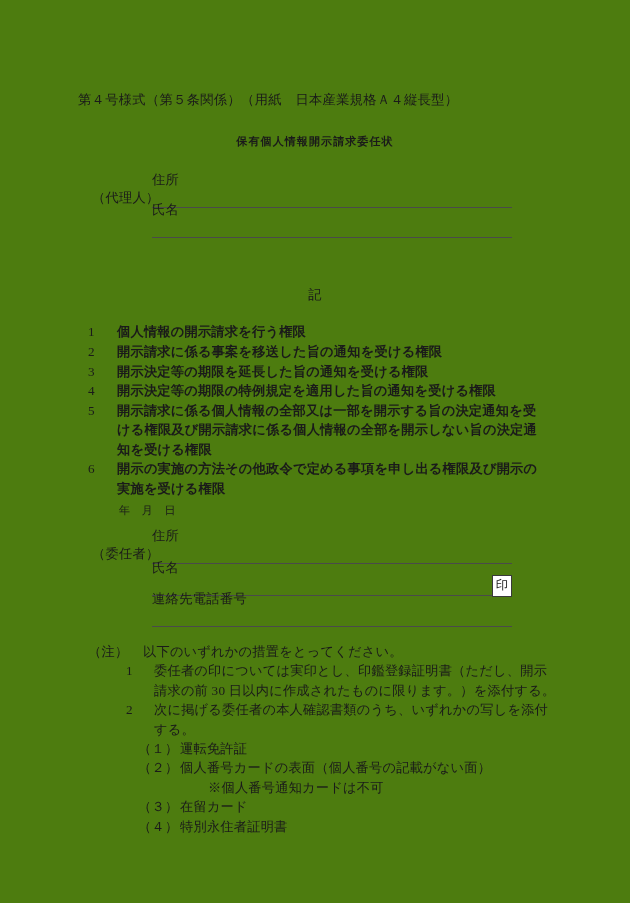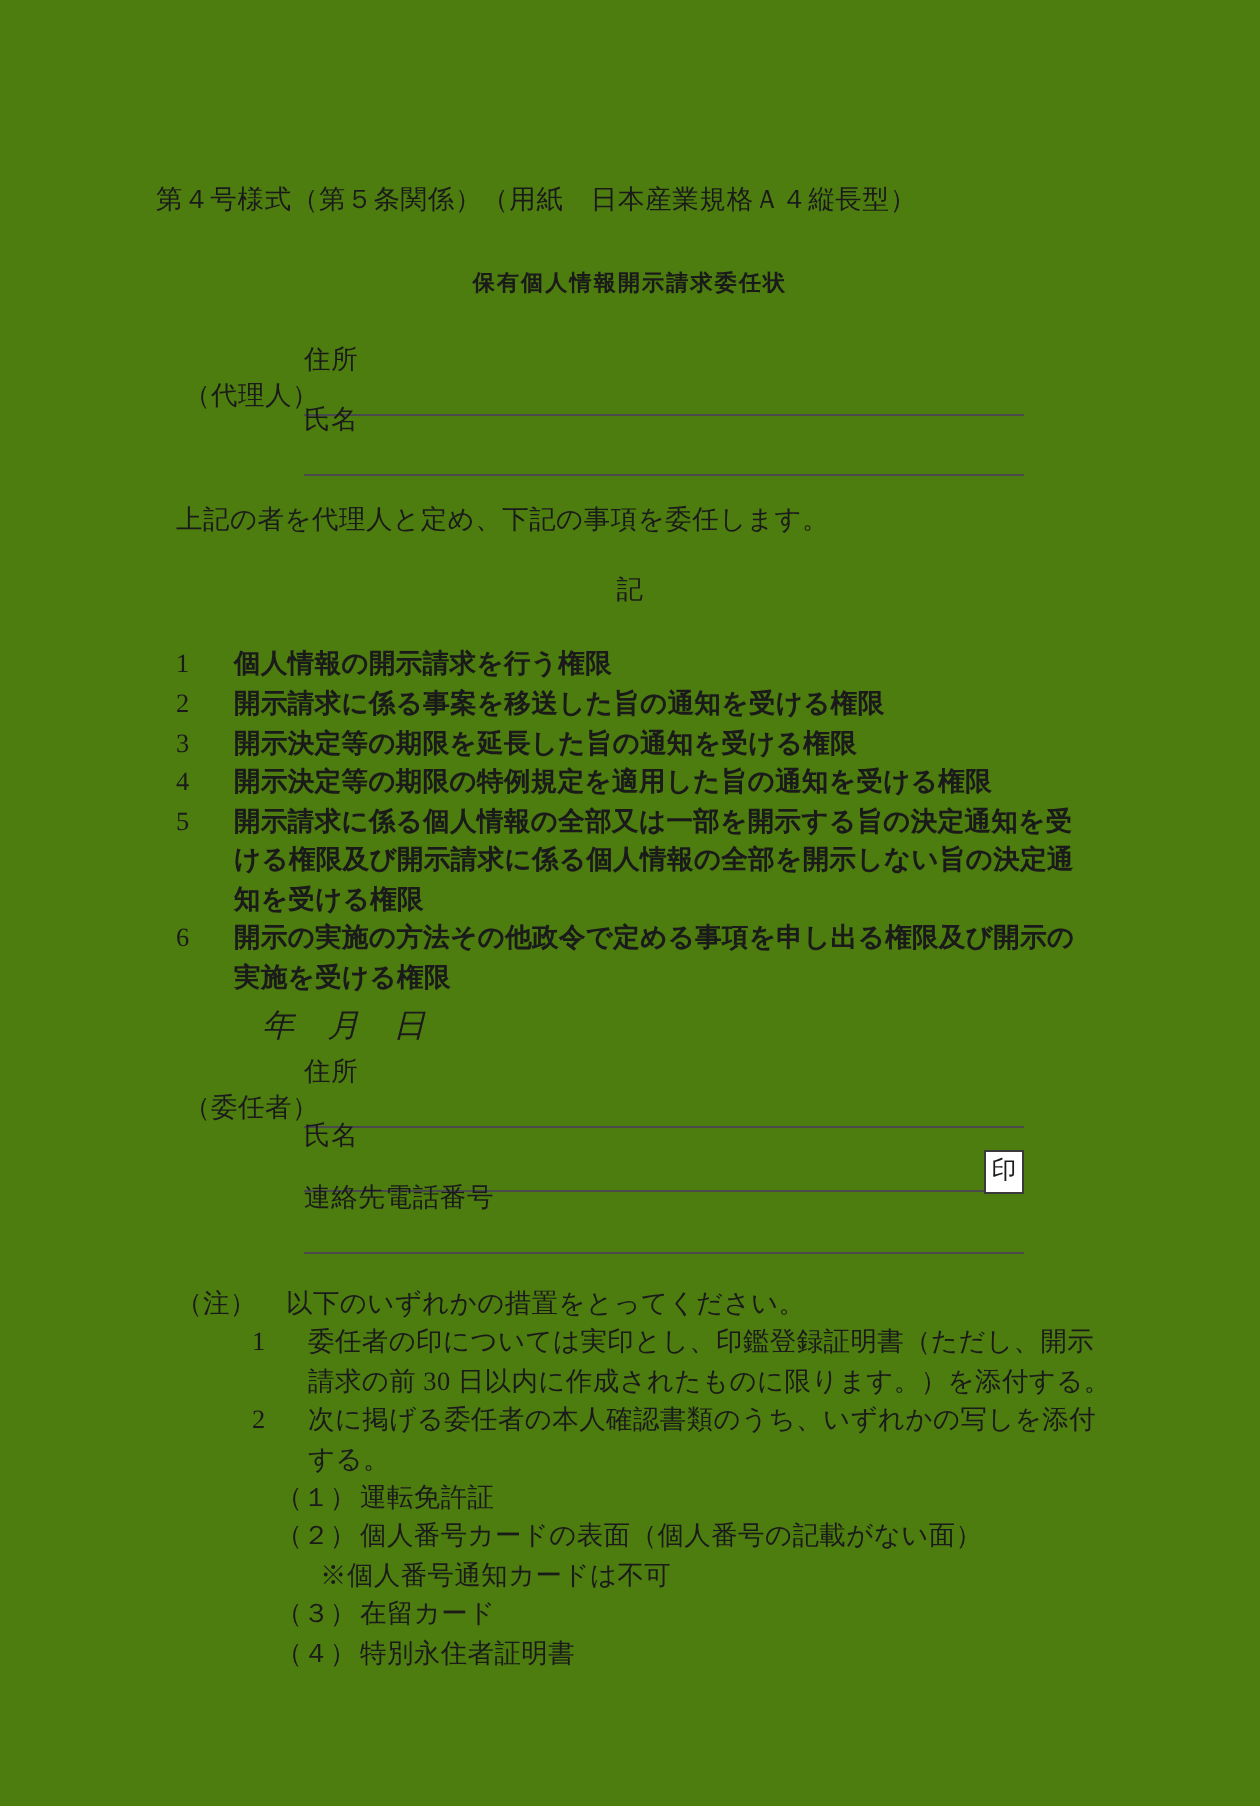--- a/index.html
+++ b/index.html
@@ -91,25 +91,24 @@
 
   
   .statement {
     left: 88px;
     top: 251px;
     font-size: 13.2px;
     letter-spacing: 0.3px;
   }
 
   .date-line {
-    left: 131px;
+    left: 119px;
     top: 503px;
-    font-size: 16px;
-    letter-spacing: 0.4px;
-    font-style: italic;
+    font-size: 11px;
+    letter-spacing: 0.4px;
   }
 
   
   .auth-list {
     position: absolute;
     left: 88px;
     top: 322px;
     width: 460px;
   }
   .auth-item {
@@ -165,21 +164,21 @@
 
   .note-paren {
     display: flex;
     align-items: flex-start;
     margin-left: 50px;
   }
   .note-paren .p { width: 42px; flex: 0 0 42px; }
   .note-paren .t { flex: 1 1 auto; white-space: normal; }
 
   .note-aster {
-    margin-left: 72px;
+    margin-left: 120px;
   }
 </style>
 </head>
 <body>
 
 <div class="page">
 
   <div class="abs header-line">第４号様式（第５条関係）（用紙　日本産業規格Ａ４縦長型）</div>
 
   <div class="abs doc-title">保有個人情報開示請求委任状</div>
@@ -189,21 +188,20 @@
   <div class="field-row" style="left:152px; top:189px; width:360px;">
     <span class="field-label">住所</span>
     <span class="field-rule" style="flex:1 1 auto;"></span>
   </div>
 
   <div class="field-row" style="left:152px; top:219px; width:360px;">
     <span class="field-label">氏名</span>
     <span class="field-rule" style="flex:1 1 auto;"></span>
   </div>
 
-  <div class="abs statement">上記の者を代理人と定め、下記の事項を委任します。</div>
 
   <div class="abs ki-mark">記</div>
 
   <div class="auth-list">
     <div class="auth-item">
       <span class="auth-num">1</span>
       <span class="auth-text">個人情報の開示請求を行う権限</span>
     </div>
     <div class="auth-item">
       <span class="auth-num">2</span>

